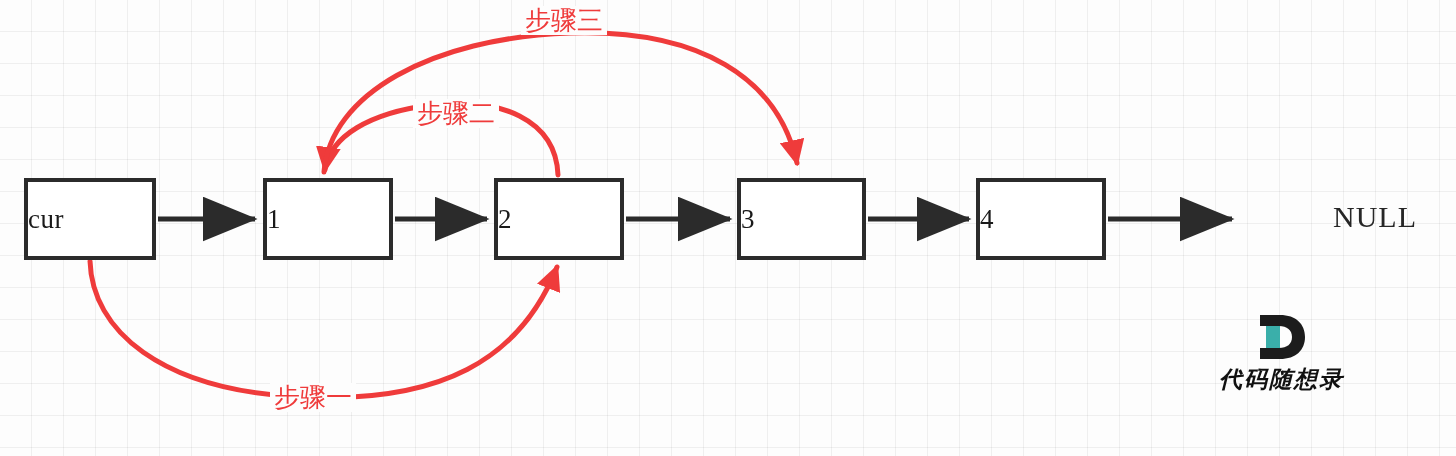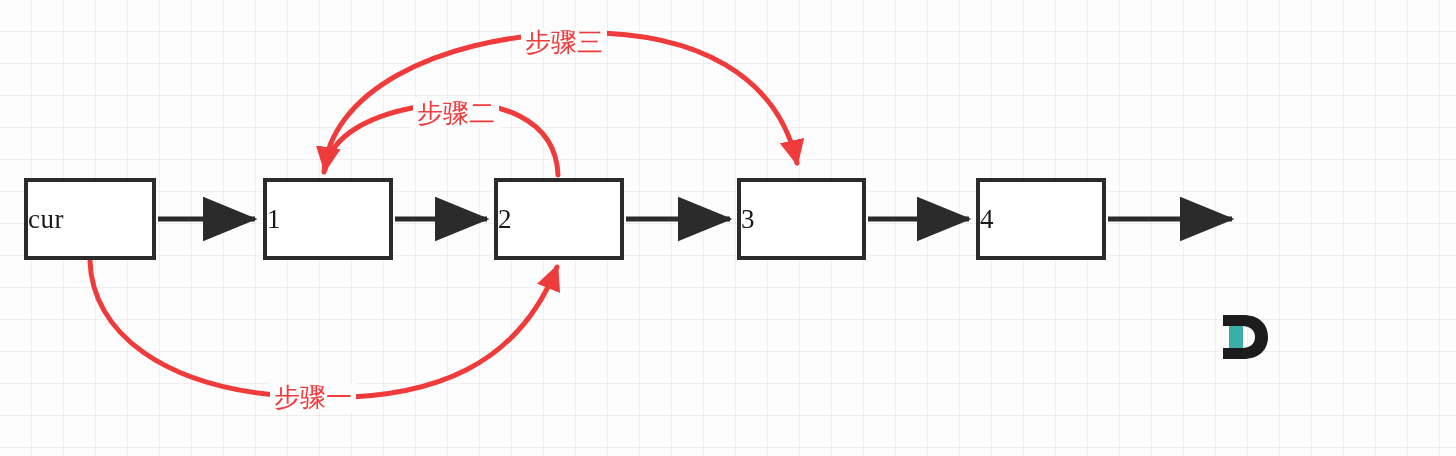--- a/index.html
+++ b/index.html
@@ -139,28 +139,30 @@
   <div class="node-box" style="left:494px; top:178px; width:130px; height:82px;">
     <span>2</span>
   </div>
   <div class="node-box" style="left:737px; top:178px; width:129px; height:82px;">
     <span>3</span>
   </div>
   <div class="node-box" style="left:976px; top:178px; width:130px; height:82px;">
     <span>4</span>
   </div>
 
+  <div class="null-label" style="left:1333px; top:200px;">NULL</div>
 
   <div class="step-label" style="left:270px; top:383px;">步骤一</div>
   <div class="step-label" style="left:400px; top:99px;margin-left:13px;">步骤二</div>
-  <div class="step-label" style="left:521px; top:28px;">步骤三</div>
+  <div class="step-label" style="left:521px; top:6px;">步骤三</div>
 
   <div class="logo-wrap" style="left:1219px; top:312px;">
     <div class="logo-mark">
       <svg viewBox="0 0 52 50" width="52" height="50">
         <rect x="10" y="12" width="14" height="26" fill="#3aafaa"></rect>
         <path d="M4 3 H24 C40 3 49 12 49 25 C49 38 40 47 24 47 H4 V36 H23 C31 36 36 32 36 25 C36 18 31 14 23 14 H4 Z" fill="#1c1c1c"></path>
       </svg>
     </div>
+    <div class="logo-text">代码随想录</div>
   </div>
 
 
 </div>
 
 </body></html>

